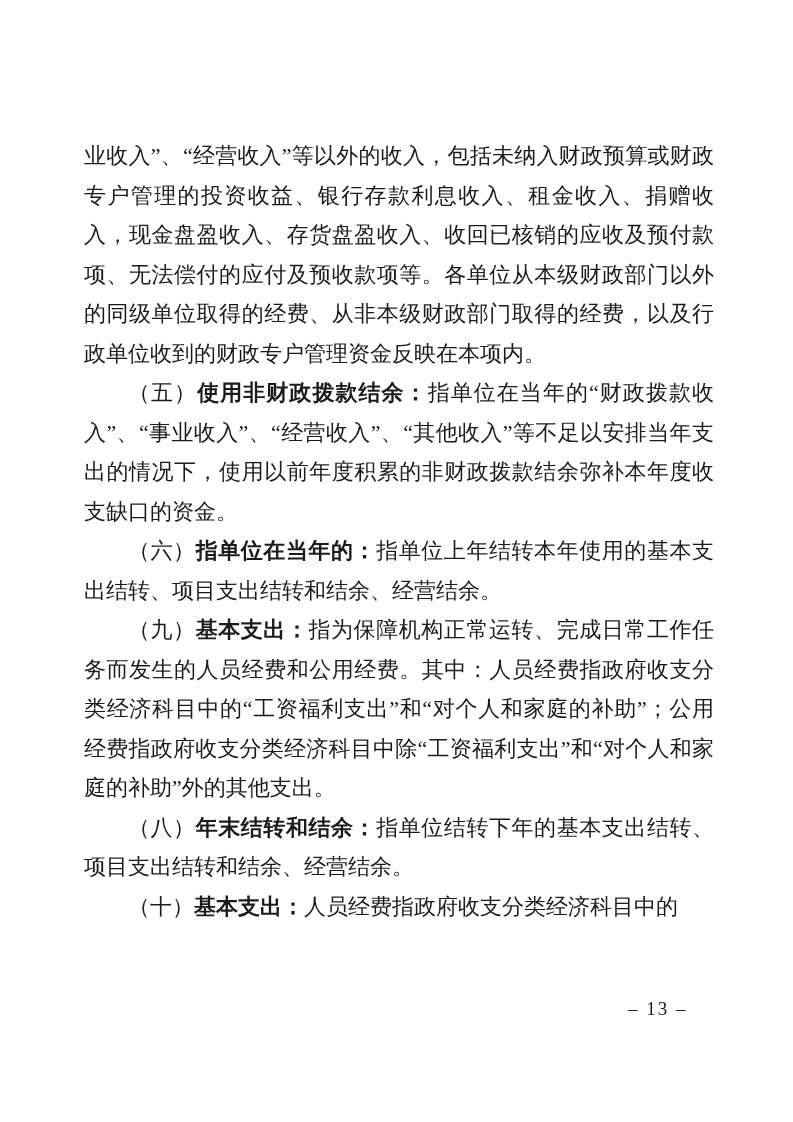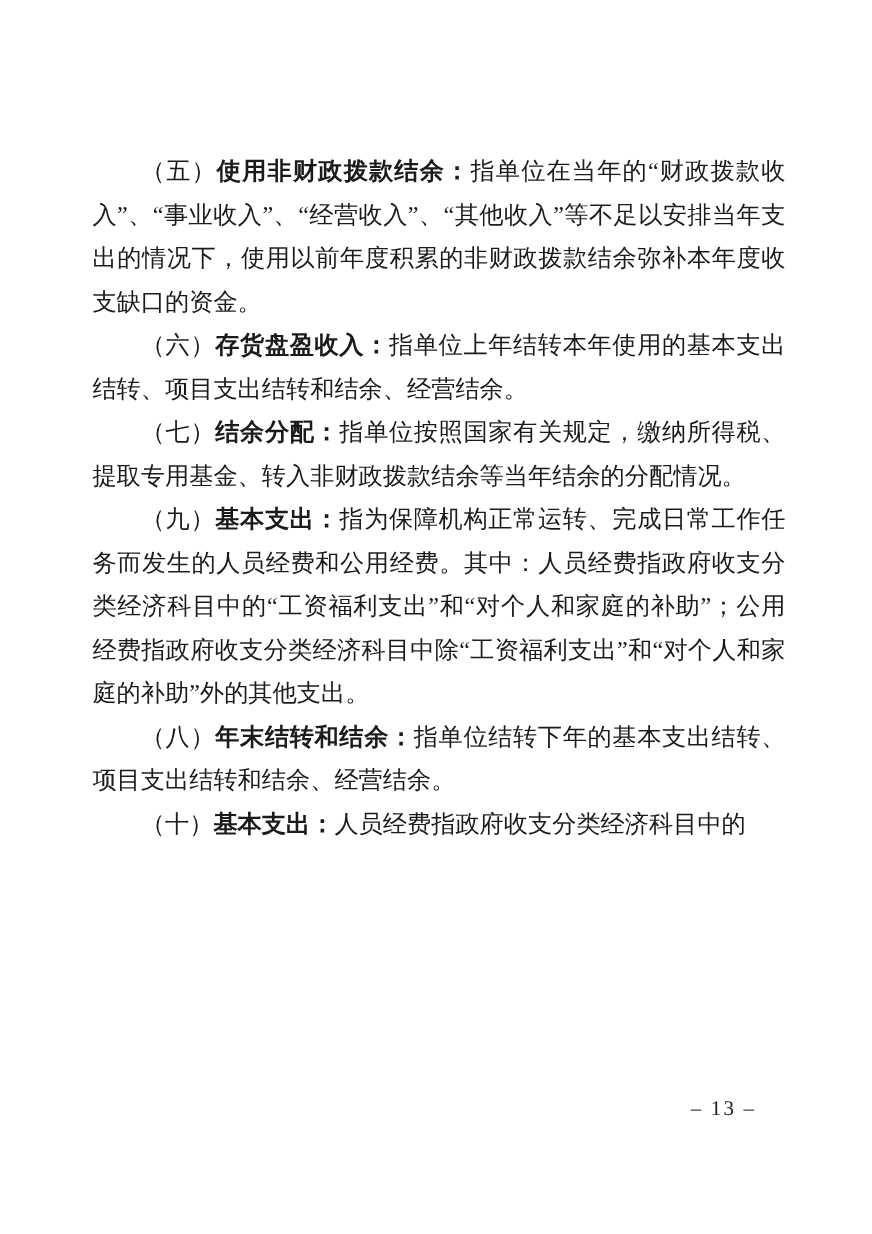--- a/index.html
+++ b/index.html
@@ -47,21 +47,21 @@
     letter-spacing: 2px;
     color: #1b1b1b;
     font-family: "Liberation Serif", "DejaVu Serif", serif;
   }
 </style>
 </head>
 <body>
 
 <div class="page">
   <div class="content">
+      <p class="para"><span class="body-run">业收入”、“经营收入”等以外的收入，包括未纳入财政预算或财政专户管理的投资收益、银行存款利息收入、租金收入、捐赠收入，现金盘盈收入、存货盘盈收入、收回已核销的应收及预付款项、无法偿付的应付及预收款项等。各单位从本级财政部门以外的同级单位取得的经费、从非本级财政部门取得的经费，以及行政单位收到的财政专户管理资金反映在本项内。</span></p>
       <p class="para indent"><span class="body-run">（五）</span><span class="bold-term">使用非财政拨款结余：</span><span class="body-run">指单位在当年的“财政拨款收入”、“事业收入”、“经营收入”、“其他收入”等不足以安排当年支出的情况下，使用以前年度积累的非财政拨款结余弥补本年度收支缺口的资金。</span></p>
-      <p class="para indent"><span class="body-run">（六）</span><span class="bold-term">存货盘盈收入：</span><span class="body-run">指单位上年结转本年使用的基本支出结转、项目支出结转和结余、经营结余。</span></p>
-      <p class="para indent"><span class="body-run">（七）</span><span class="bold-term">结余分配：</span><span class="body-run">指单位按照国家有关规定，缴纳所得税、提取专用基金、转入非财政拨款结余等当年结余的分配情况。</span></p>
+      <p class="para indent"><span class="body-run">（六）</span><span class="bold-term">指单位在当年的：</span><span class="body-run">指单位上年结转本年使用的基本支出结转、项目支出结转和结余、经营结余。</span></p>
       <p class="para indent"><span class="body-run">（九）</span><span class="bold-term">基本支出：</span><span class="body-run">指为保障机构正常运转、完成日常工作任务而发生的人员经费和公用经费。其中：人员经费指政府收支分类经济科目中的“工资福利支出”和“对个人和家庭的补助”；公用经费指政府收支分类经济科目中除“工资福利支出”和“对个人和家庭的补助”外的其他支出。</span></p>
       <p class="para indent"><span class="body-run">（八）</span><span class="bold-term">年末结转和结余：</span><span class="body-run">指单位结转下年的基本支出结转、项目支出结转和结余、经营结余。</span></p>
       <p class="para indent"><span class="body-run">（十）</span><span class="bold-term">基本支出：</span><span class="body-run">人员经费指政府收支分类经济科目中的</span></p>
     </div>
   <div class="page-number">– 13 –</div>
 </div>
 
 </body></html>

